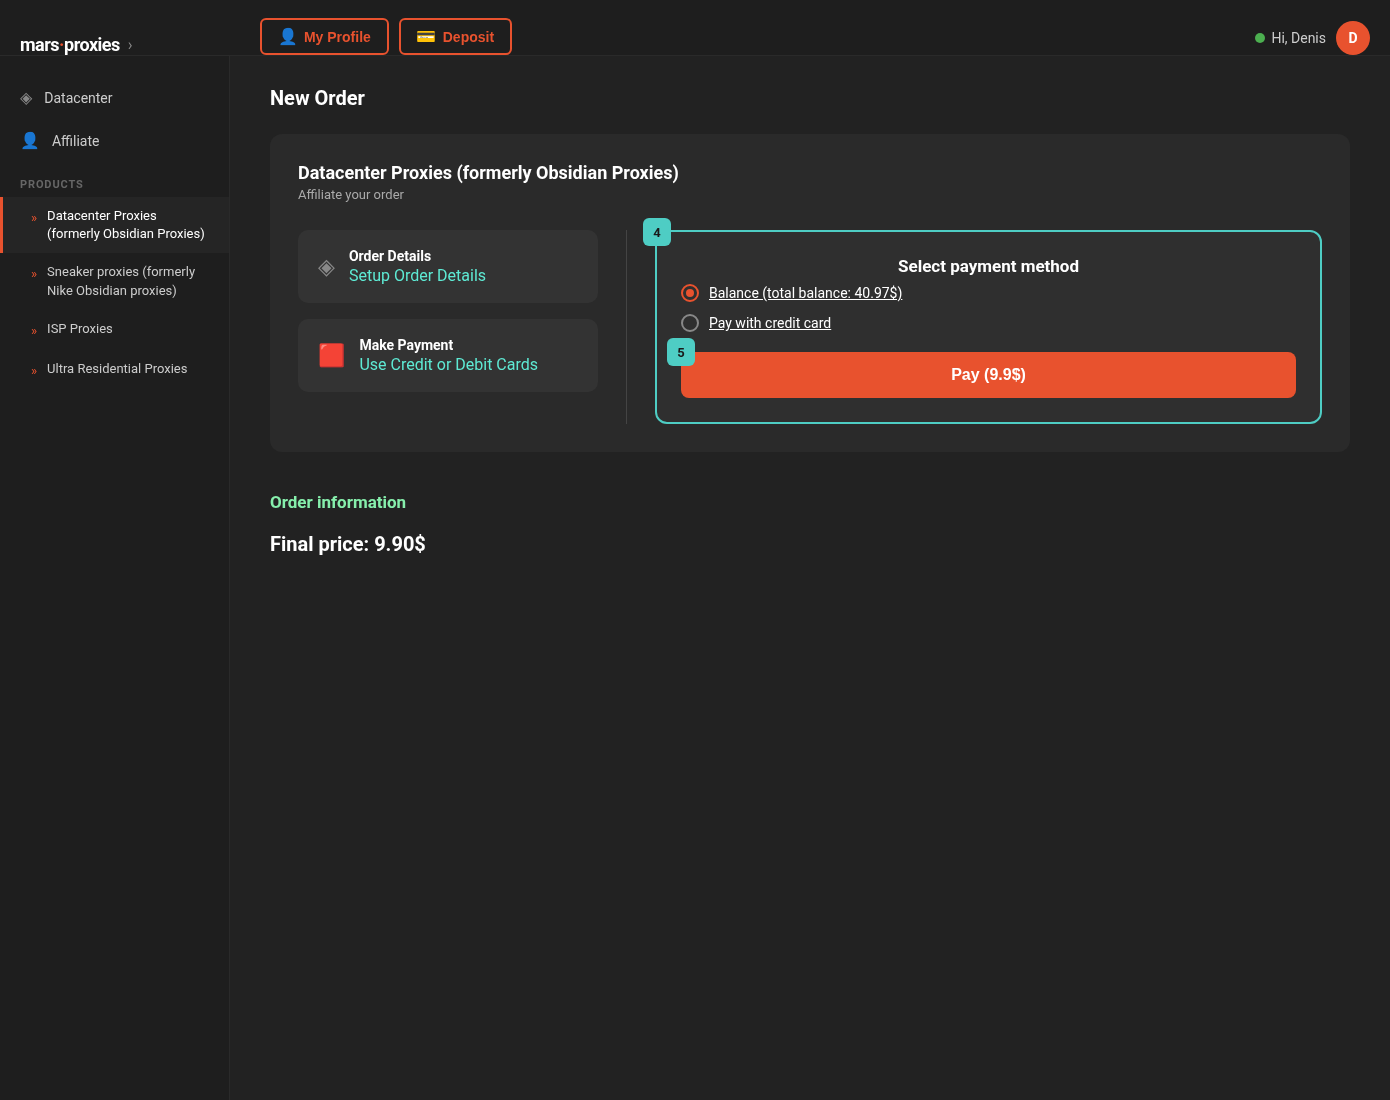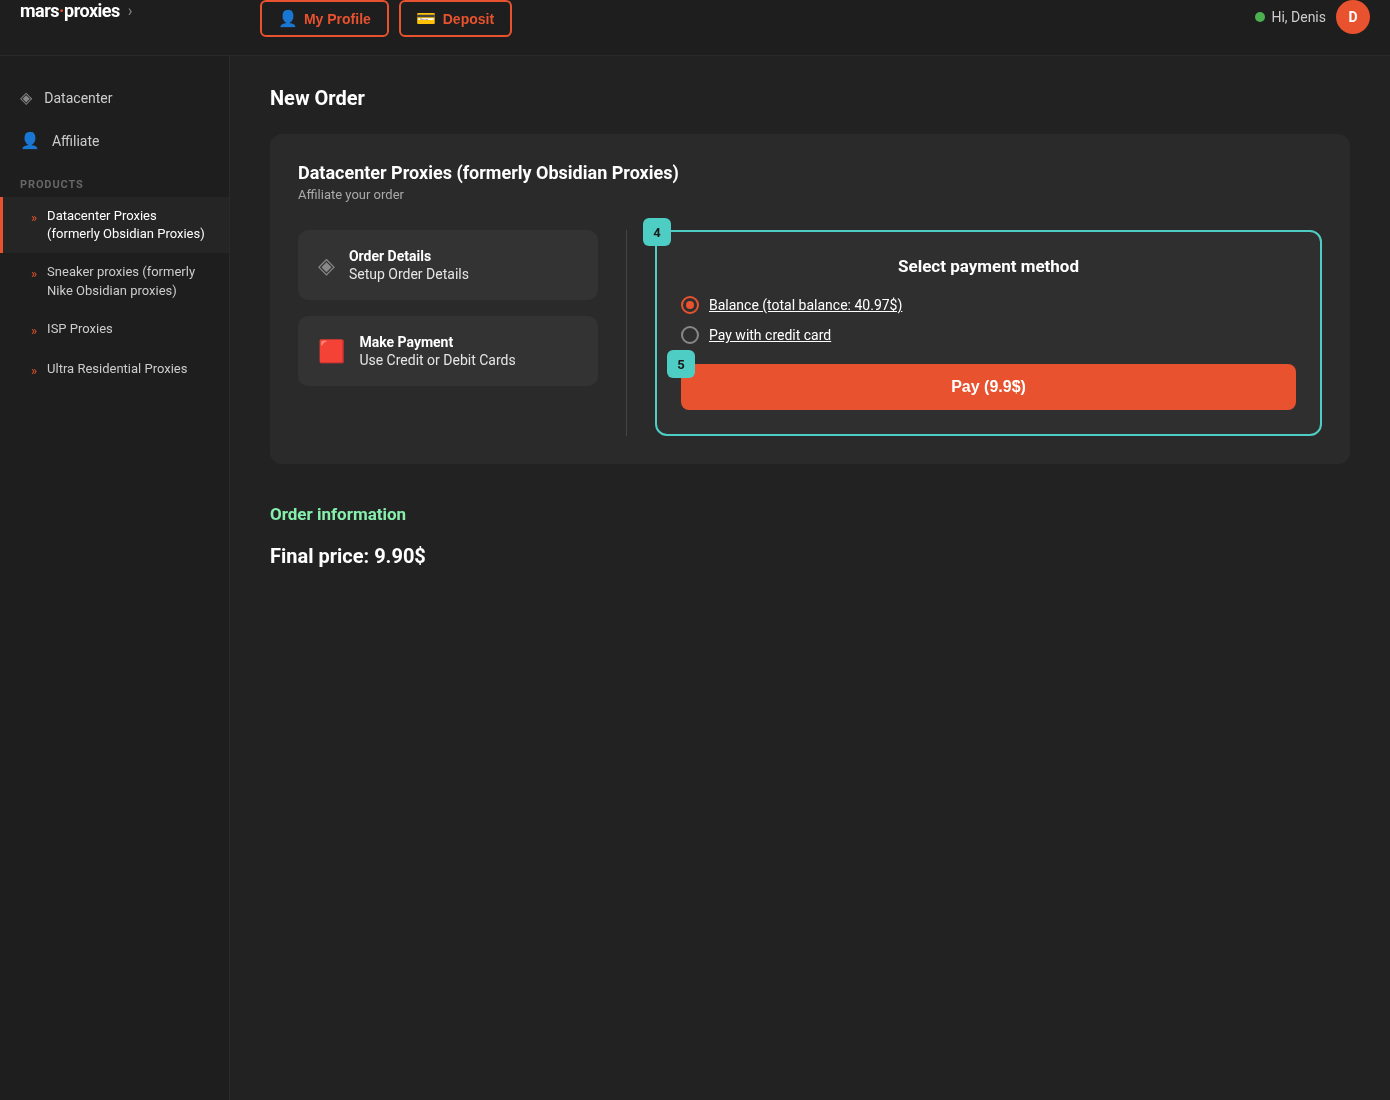--- a/index.html
+++ b/index.html
@@ -11,21 +11,21 @@
       min-height: 1100px;
       display: flex;
       flex-direction: column;
     }
 
     
     .top-header {
       background: #1e1e1e;
       height: 56px;
       display: flex;
-      align-items: flex-start;
+      align-items: flex-end;
       justify-content: space-between;
       padding: 0 20px;
       border-bottom: 1px solid #2a2a2a;
     }
     .logo-area {
       display: flex;
       align-items: center;
       gap: 8px;
     }
     .logo-text {
@@ -214,41 +214,41 @@
     .step-icon {
       font-size: 22px;
       color: #888;
     }
     .step-info .step-title {
       font-size: 14px;
       font-weight: 700;
       color: #fff;
     }
     .step-info .step-desc {
-      font-size: 14px;
-      color: #e5e5e5;
+      font-size: 16px;
+      color: #5eead4;
       margin-top: 2px;
       text-align: center;
     }
 
     
     .payment-box {
       flex: 1;
       background: #2f2f2f;
       border: 2px solid #4ecdc4;
       border-radius: 12px;
       padding: 24px;
       position: relative;
     }
     .payment-box-title {
       font-size: 17px;
       font-weight: 700;
       color: #fff;
       text-align: center;
-      margin-bottom: 20px;
+      margin-bottom: 8px;
     }
     .step-badge {
       position: absolute;
       top: -14px;
       left: -14px;
       width: 28px;
       height: 28px;
       border-radius: 6px;
       background: #4ecdc4;
       color: #1a1a1a;

